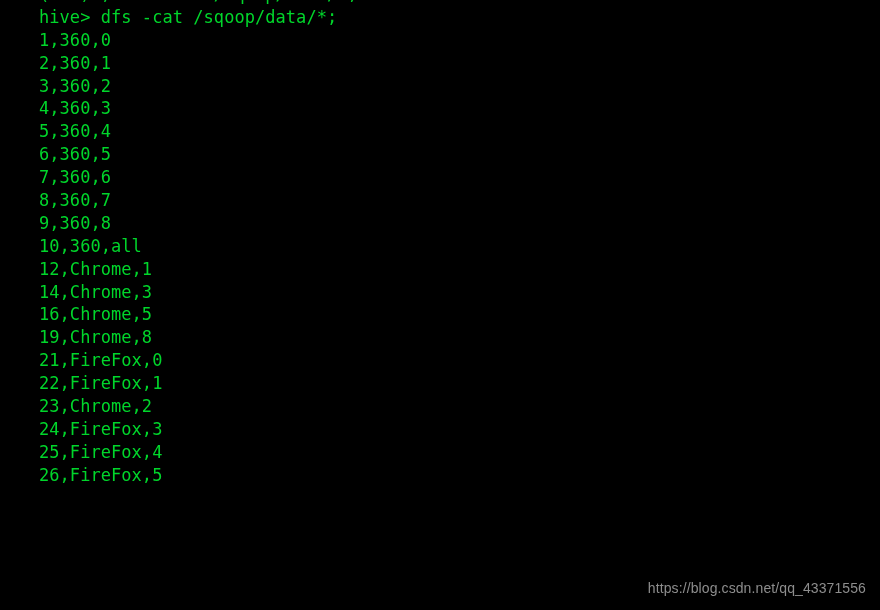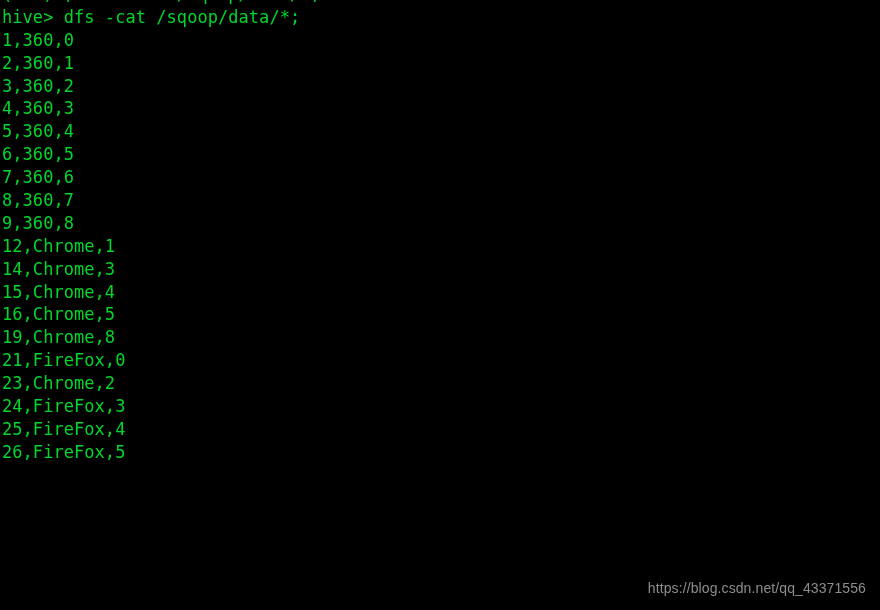--- a/index.html
+++ b/index.html
@@ -29,20 +29,21 @@
   }
   .line {
     display: block;
     height: 22.9px;
     line-height: 22.9px;
     font-size: 17px;
     letter-spacing: 0.05px;
     color: #00d62b;
     white-space: pre;
     font-family: "DejaVu Sans Mono", "Liberation Mono", monospace;
+    margin-left: 37px;
   }
   .line.prompt {
     color: #00d62b;
   }
   .line.clipped-top {
     color: #00d62b;
   }
   #watermark {
     position: absolute;
     right: 14px;
@@ -64,26 +65,27 @@
     <div id="output-rows">
         <span class="line">1,360,0</span>
         <span class="line">2,360,1</span>
         <span class="line">3,360,2</span>
         <span class="line">4,360,3</span>
         <span class="line">5,360,4</span>
         <span class="line">6,360,5</span>
         <span class="line">7,360,6</span>
         <span class="line">8,360,7</span>
         <span class="line">9,360,8</span>
+        <span class="line">10,360,all</span>
         <span class="line">12,Chrome,1</span>
         <span class="line">14,Chrome,3</span>
-        <span class="line">15,Chrome,4</span>
         <span class="line">16,Chrome,5</span>
         <span class="line">19,Chrome,8</span>
         <span class="line">21,FireFox,0</span>
+        <span class="line">22,FireFox,1</span>
         <span class="line">23,Chrome,2</span>
         <span class="line">24,FireFox,3</span>
         <span class="line">25,FireFox,4</span>
         <span class="line">26,FireFox,5</span>
       </div>
   </div>
   <div id="watermark">https://blog.csdn.net/qq_43371556</div>
 </div>
 
 </body></html>

